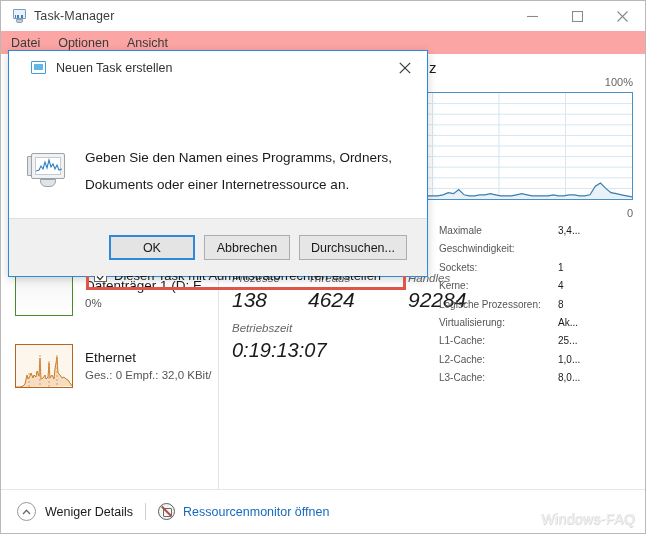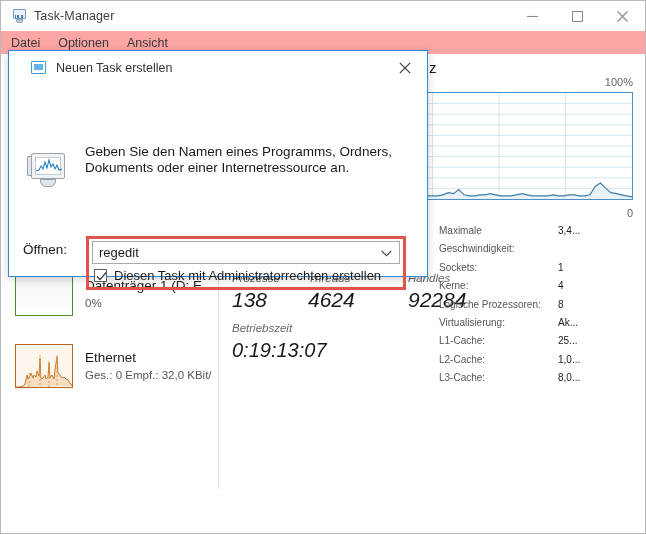--- a/index.html
+++ b/index.html
@@ -213,21 +213,21 @@
     position: absolute; left: 13px; top: 26px; width: 16px; height: 8px;
     background: #dfe4e8; border: 1.2px solid #9aa3aa; border-radius: 0 0 6px 6px;
   }
   .dlg-icon .side {
     position: absolute; left: 0; top: 3px; width: 7px; height: 20px;
     background: #e2e6ea; border: 1.2px solid #9aa3aa; border-radius: 1px;
   }
 
   .dlg-msg {
     position: absolute; left: 76px; top: 60px; right: 20px;
-    font-size: 13.5px; color: #1a1a1a; line-height: 16px;
+    font-size: 13.5px; color: #1a1a1a; line-height: 27px;
   }
 
   .dlg-open-label {
     position: absolute; left: 14px; top: 158px; font-size: 13.5px; color: #1a1a1a;
   }
 
   .red-box {
     position: absolute; left: 77px; top: 152px; width: 320px; height: 54px;
     border: 3px solid #e0544a; background: transparent;
   }
@@ -421,20 +421,36 @@
             <div class="tm-info-val">1,0...</div>
           </div>
           <div class="tm-info-row">
             <div class="tm-info-key">L3-Cache:</div>
             <div class="tm-info-val">8,0...</div>
           </div>
         </div>
     </div>
   </div>
 
+  <div class="tm-bottom">
+    <div class="tm-less">
+      <div class="tm-chev-circle">
+        <svg width="9" height="6" viewBox="0 0 9 6">
+            <polyline points="1,5 4.5,1.3 8,5" fill="none" stroke="#6a6a6a" stroke-width="1.3"></polyline>
+          </svg>
+      </div>
+      <span>Weniger Details</span>
+    </div>
+    <div class="tm-sep"></div>
+    <div class="tm-resmon">
+      <div class="tm-resmon-icon"></div>
+      <span class="tm-resmon-text">Ressourcenmonitor öffnen</span>
+    </div>
+    <div class="watermark">Windows-FAQ</div>
+  </div>
 
   <div class="dlg">
 
     <div class="dlg-titlebar">
       <div class="dlg-title-icon">
         <div class="d1"></div>
           <div class="d2"></div>
       </div>
       <div class="dlg-title-text">Neuen Task erstellen</div>
       <div class="dlg-close">
@@ -475,15 +491,20 @@
       <div class="dlg-check">
         <span class="dlg-check-box">
           <svg width="11" height="11" viewBox="0 0 11 11">
               <polyline points="1,5.5 4,8.6 10,1.6" fill="none" stroke="#2b2b2b" stroke-width="1.2"></polyline>
             </svg>
         </span>
         <span class="dlg-check-label">Diesen Task mit Administratorrechten erstellen</span>
       </div>
     </div>
 
+    <div class="dlg-buttons">
+      <div class="dlg-btn primary">OK</div>
+      <div class="dlg-btn">Abbrechen</div>
+      <div class="dlg-btn">Durchsuchen...</div>
+    </div>
   </div>
 
 </div>
 
 </body></html>

